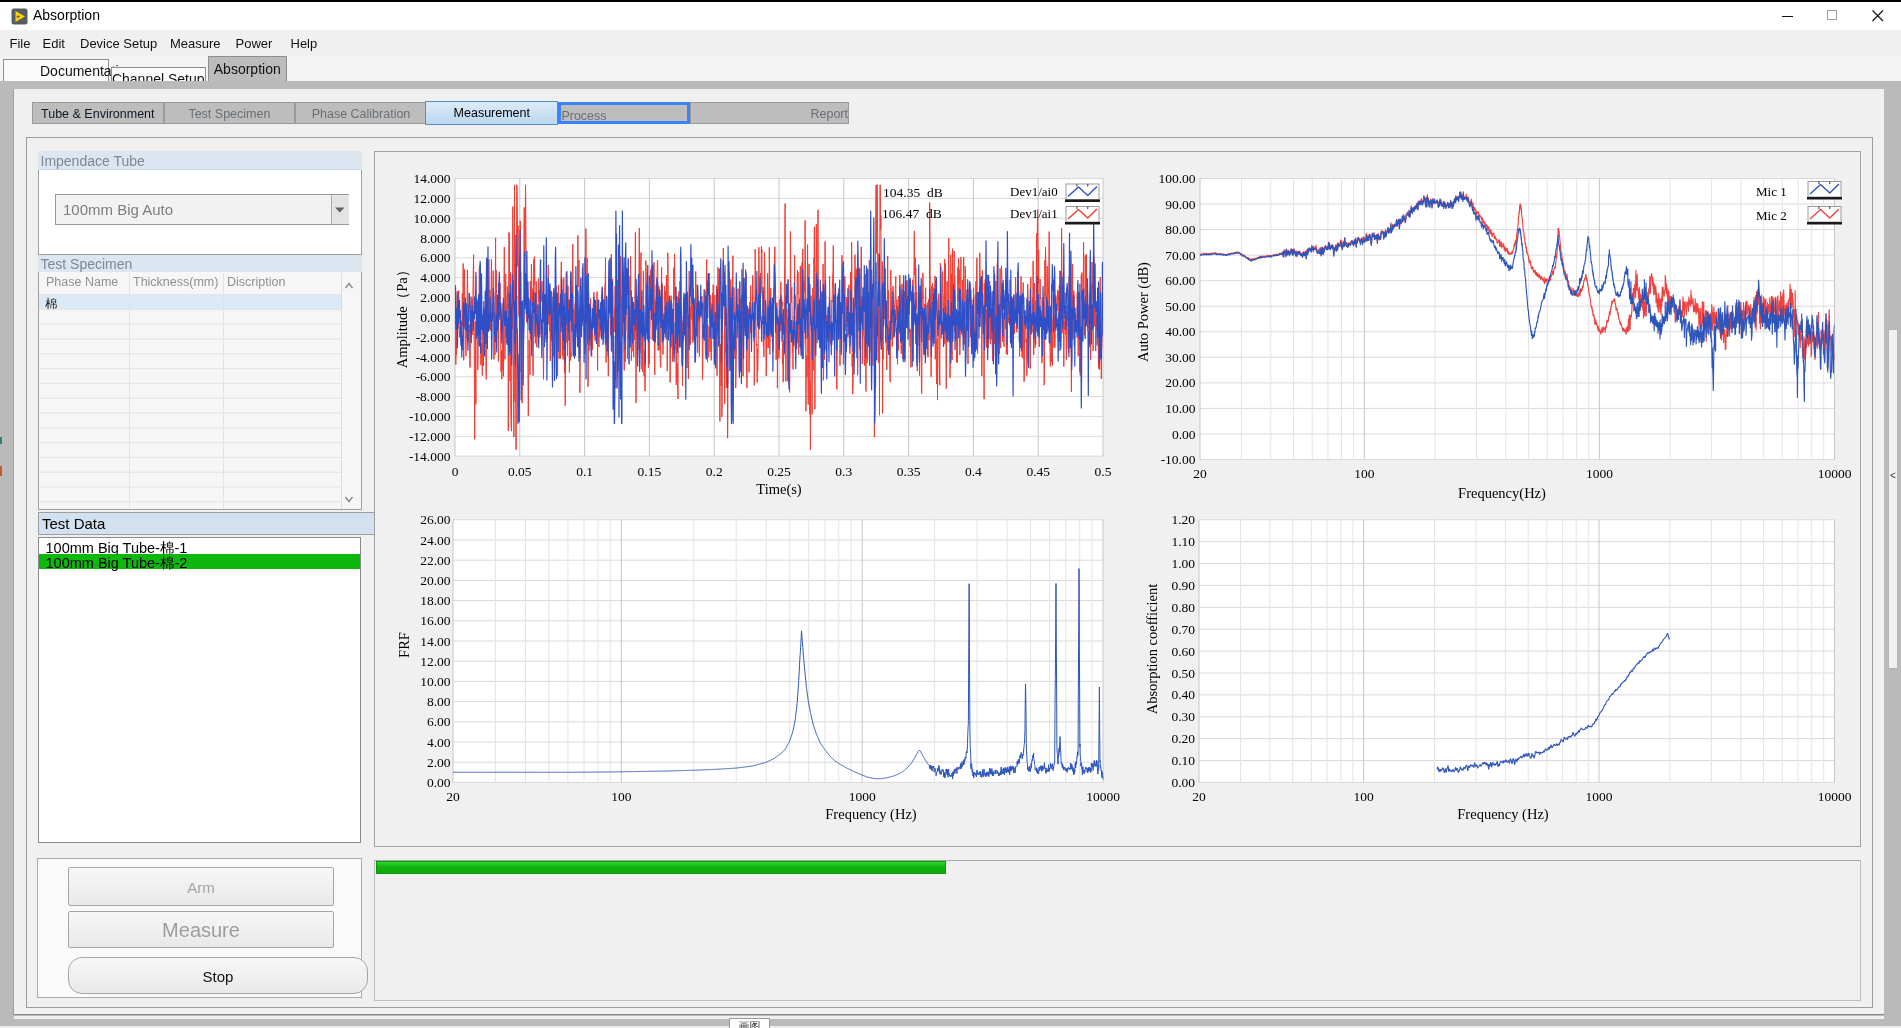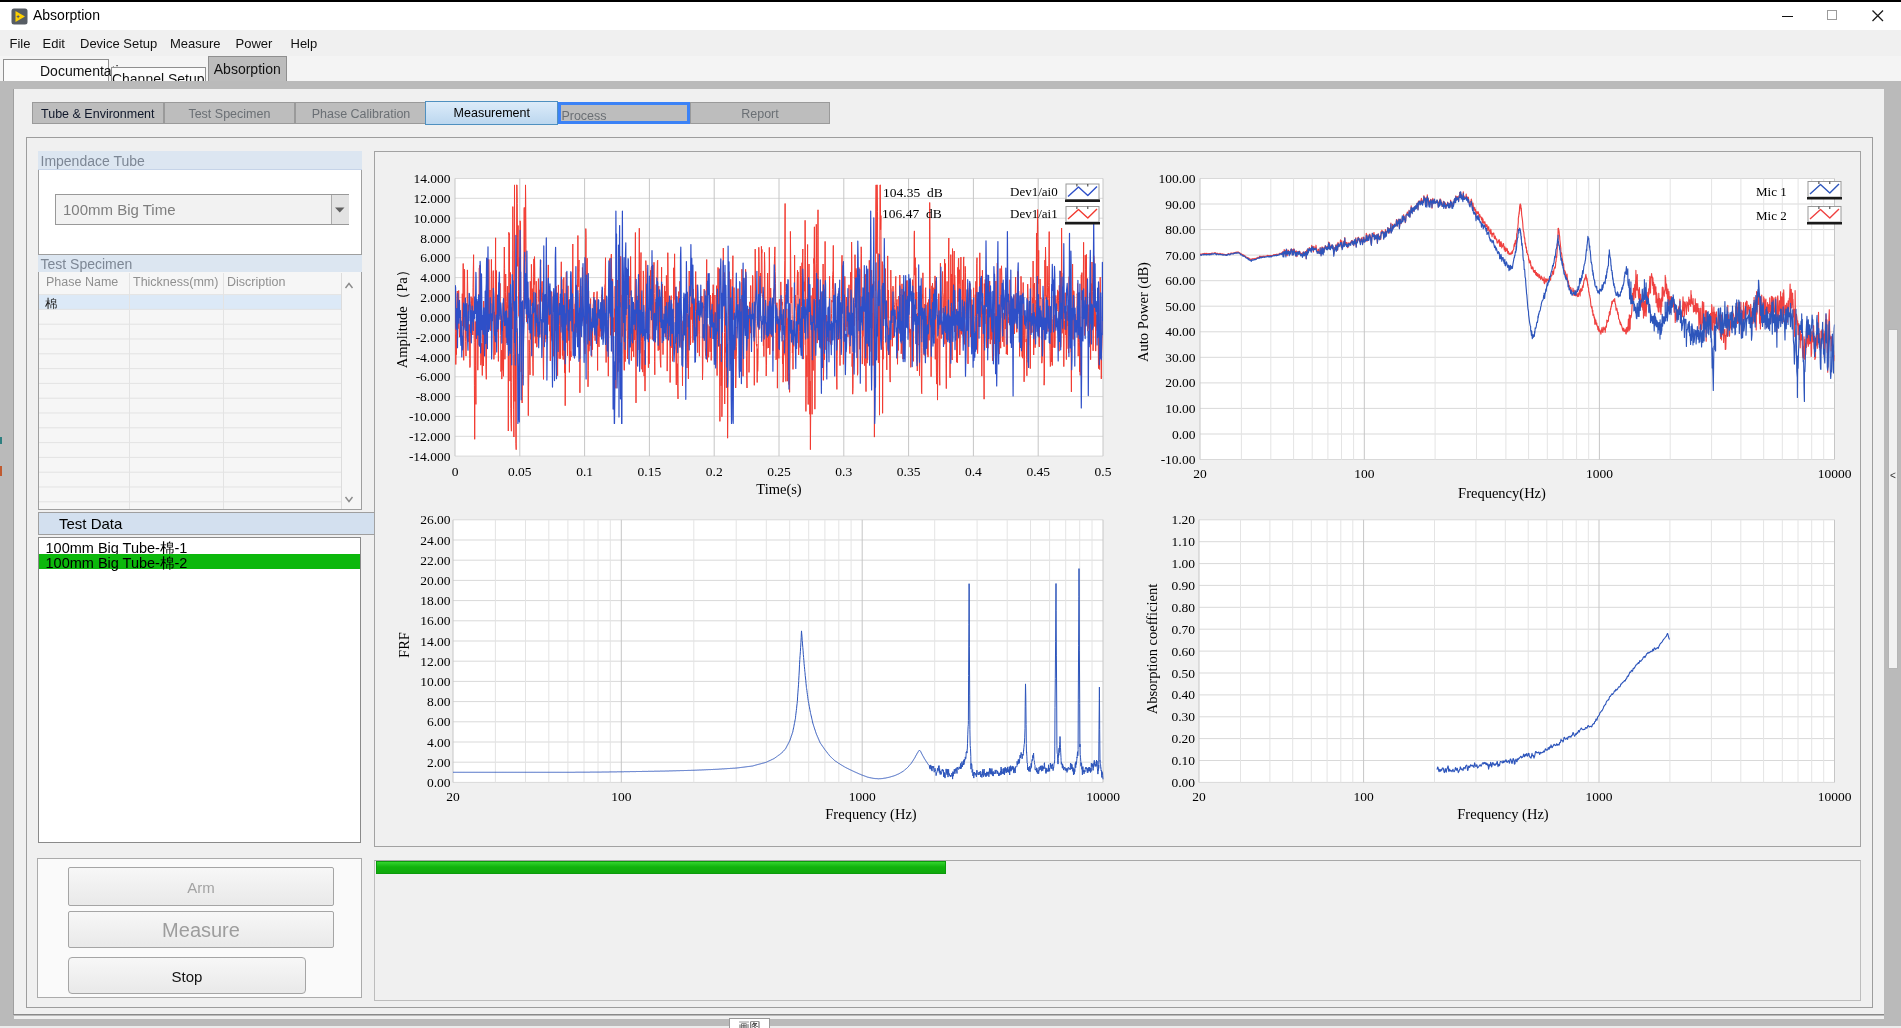--- a/index.html
+++ b/index.html
@@ -32,25 +32,25 @@
 <div class="abs" style="left:208px;top:56px;width:78.5px;height:25px;background:#bcbcbc;border:1px solid #8f8f8f;border-bottom:none;text-align:center;line-height:24px;font-size:14px;color:#111;">Absorption</div>
 <div class="abs" style="left:13px;top:89px;width:1871px;height:925.5px;background:#f0f0f0;border-bottom:1.5px solid #8a8a8a;border-left:1.5px solid #9f9f9f;"></div>
 <div class="abs" style="left:13.5px;top:1015.5px;width:1870.5px;height:3.5px;background:#f0f0f0;"></div>
 <div class="abs" style="left:0;top:1026px;width:1901px;height:2px;background:#ececec;"></div>
 <div class="abs" style="left:26px;top:137px;width:1846.5px;height:871px;border:1px solid #9d9d9d;"></div>
 <div class="abs" style="left:32.0px;top:102px;width:131.6px;height:22px;background:#bdbdbd;border:1px solid #9a9a9a;text-align:center;line-height:22px;font-size:12.5px;color:#0f172a;">Tube &amp; Environment</div>
 <div class="abs" style="left:163.6px;top:102px;width:131.6px;height:22px;background:#bdbdbd;border:1px solid #9a9a9a;text-align:center;line-height:22px;font-size:12.5px;color:#6a6f74;">Test Specimen</div>
 <div class="abs" style="left:295.2px;top:102px;width:131.6px;height:22px;background:#bdbdbd;border:1px solid #9a9a9a;text-align:center;line-height:22px;font-size:12.5px;color:#6a6f74;">Phase Calibration</div>
 <div class="abs" style="left:425.3px;top:100.5px;width:133px;height:24px;background:linear-gradient(#dcebf9,#bcd7ef);border:1px solid #4f90c0;text-align:center;line-height:23px;font-size:12.5px;color:#000;z-index:3;">Measurement</div>
 <div class="abs" style="left:558.4px;top:102px;width:131.6px;height:22px;background:#bdbdbd;border:3px solid #3b82f6;text-align:left;line-height:22px;font-size:12.5px;color:#6a6f74;">Process</div>
-<div class="abs" style="left:690.0px;top:102px;width:140px;height:22px;background:#bdbdbd;border:1px solid #9a9a9a;text-align:center;line-height:22px;font-size:12.5px;color:#6a6f74;">Report</div>
+<div class="abs" style="left:690.0px;top:102px;width:159px;height:22px;background:#bdbdbd;border:1px solid #9a9a9a;text-align:right;line-height:22px;font-size:12.5px;color:#6a6f74;">Report</div>
 <div class="abs" style="left:38px;top:151px;width:324px;height:104px;background:#fff;border:1px solid #9f9f9f;"></div>
 <div class="abs" style="left:38px;top:151px;width:324px;height:19px;background:#dce6f1;border-bottom:1px solid #c6d4e8;line-height:20px;font-size:14px;color:#7d8795;padding-left:2.5px;">Impendace Tube</div>
 <div class="abs" style="left:55px;top:194px;width:294px;height:31px;background:#f2f2f2;border:1px solid #999;"></div>
-<div class="abs" style="left:63px;top:194px;height:31px;line-height:32px;font-size:15px;color:#7e7e7e;">100mm Big Time</div>
+<div class="abs" style="left:63px;top:194px;height:31px;line-height:32px;font-size:15px;color:#7e7e7e;">100mm Big Auto</div>
 <div class="abs" style="left:331px;top:195px;width:17.5px;height:29px;background:#e3e3e3;border-left:1px solid #ababab;"></div>
 <svg class="abs" style="left:334px;top:206px" width="12" height="8">
     <path d="M1 1.5 L10.5 1.5 L5.75 6.5 Z" fill="#606060"></path>
   </svg>
 <div class="abs" style="left:38px;top:255px;width:324px;height:255px;background:#f6f6f6;border:1px solid #9f9f9f;"></div>
 <div class="abs" style="left:38px;top:255px;width:324px;height:17px;background:#dce6f1;line-height:18px;font-size:14px;color:#7d8795;padding-left:2.5px;">Test Specimen</div>
 <div class="abs" style="left:46px;top:275px;font-size:12.5px;color:#909090;">Phase Name</div>
 <div class="abs" style="left:133px;top:275px;font-size:12.5px;color:#909090;">Thickness(mm)</div>
 <div class="abs" style="left:227px;top:275px;font-size:12.5px;color:#909090;">Discription</div>
 <div class="abs" style="left:39px;top:295px;width:302px;height:14.8px;background:#dce9f7;"></div>
@@ -70,29 +70,29 @@
     <line x1="39" y1="457.4" x2="341" y2="457.4" stroke="#e3e3e3" stroke-width="1"></line>
     <line x1="39" y1="472.2" x2="341" y2="472.2" stroke="#e3e3e3" stroke-width="1"></line>
     <line x1="39" y1="487.0" x2="341" y2="487.0" stroke="#e3e3e3" stroke-width="1"></line>
     <line x1="39" y1="501.8" x2="341" y2="501.8" stroke="#e3e3e3" stroke-width="1"></line>
     <line x1="129.5" y1="273" x2="129.5" y2="509" stroke="#e3e3e3" stroke-width="1"></line>
     <line x1="223.5" y1="273" x2="223.5" y2="509" stroke="#e3e3e3" stroke-width="1"></line>
     <line x1="341.5" y1="273" x2="341.5" y2="509" stroke="#dcdcdc" stroke-width="1"></line>
     <path d="M345.5 288 L349 283.5 L352.5 288" stroke="#8a8a8a" fill="none" stroke-width="1.4"></path>
     <path d="M345.5 497 L349 501.5 L352.5 497" stroke="#8a8a8a" fill="none" stroke-width="1.4"></path>
   </svg>
-<div class="abs" style="left:38px;top:512px;width:358px;height:22.5px;background:#d3e0ef;border:1px solid #9f9f9f;line-height:22px;font-size:15px;color:#000;padding-left:20px;">Test Data</div>
+<div class="abs" style="left:38px;top:512px;width:358px;height:22.5px;background:#d3e0ef;border:1px solid #9f9f9f;line-height:22px;font-size:15px;color:#000;padding-left:3px;">Test Data</div>
 <div class="abs" style="left:38px;top:536.5px;width:323px;height:306.5px;background:#fff;border:1px solid #8a8a8a;"></div>
 <div class="abs" style="left:45.5px;top:538.5px;width:310px;height:15.5px;font-size:14.5px;color:#000;white-space:nowrap;">100mm Big Tube-棉-1</div>
 <div class="abs" style="left:39px;top:553.8px;width:321px;height:15px;background:#0cb80c;"></div>
 <div class="abs" style="left:45.5px;top:554.2px;width:310px;height:15px;font-size:14.5px;color:#000;white-space:nowrap;">100mm Big Tube-棉-2</div>
 <div class="abs" style="left:37px;top:858px;width:325px;height:140px;background:#fafafa;border:1px solid #ababab;"></div>
 <div class="abs" style="left:68px;width:266px;background:linear-gradient(#f7f7f7,#e9e9e9);border:1px solid #a5a5a5;border-radius:2px;text-align:center;top:866.5px;height:39px;line-height:39px;font-size:15px;color:#a3a3a3;">Arm</div>
 <div class="abs" style="left:68px;width:266px;background:linear-gradient(#f7f7f7,#e9e9e9);border:1px solid #a5a5a5;border-radius:2px;text-align:center;top:911px;height:37px;line-height:37px;font-size:20px;color:#9d9d9d;">Measure</div>
-<div class="abs" style="left:68px;width:238px;background:linear-gradient(#f7f7f7,#e9e9e9);border:1px solid #a5a5a5;border-radius:4px;text-align:center;top:957px;height:37px;line-height:37px;font-size:15px;color:#111;">Stop</div>
+<div class="abs" style="left:68px;width:300px;background:linear-gradient(#f7f7f7,#e9e9e9);border:1px solid #a5a5a5;border-radius:14px;text-align:center;top:957px;height:37px;line-height:37px;font-size:15px;color:#111;">Stop</div>
 <div class="abs" style="left:373.5px;top:151px;width:1487.5px;height:696px;background:#f0f0f0;border:1px solid #a2a2a2;"></div>
 <div class="abs" style="left:373.5px;top:859.5px;width:1487.5px;height:141.5px;background:#f0f0f0;border:1px solid #bdbdbd;border-top-color:#a8a8a8;"></div>
 <div class="abs" style="left:376px;top:860.5px;width:570px;height:13px;background:linear-gradient(#33d52e,#11b30d 45%,#0fa90c);border:1px solid #0c9a0c;"></div>
 <div class="abs" style="left:1888px;top:329px;width:10px;height:340px;background:#f1f1f1;border:1px solid #b5b5b5;"></div>
 <div class="abs" style="left:1889px;top:470px;width:8px;height:12px;font-size:10px;color:#333;text-align:center;line-height:12px;">&lt;</div>
 <div class="abs" style="left:729px;top:1018px;width:41px;height:10px;background:#fff;border:1px solid #9a9a9a;border-bottom:none;overflow:hidden;font-size:11px;color:#333;text-align:center;line-height:14px;">画图</div>
 <div class="abs" style="left:0;top:437px;width:2px;height:7px;background:#2e7f80;"></div>
 <div class="abs" style="left:0;top:466px;width:2px;height:10px;background:#c05a30;"></div>
 <svg width="1901" height="1028" style="position:absolute;left:0;top:0">
     <rect x="455.0" y="178.5" width="648.0" height="277.6" fill="#fff"></rect>

